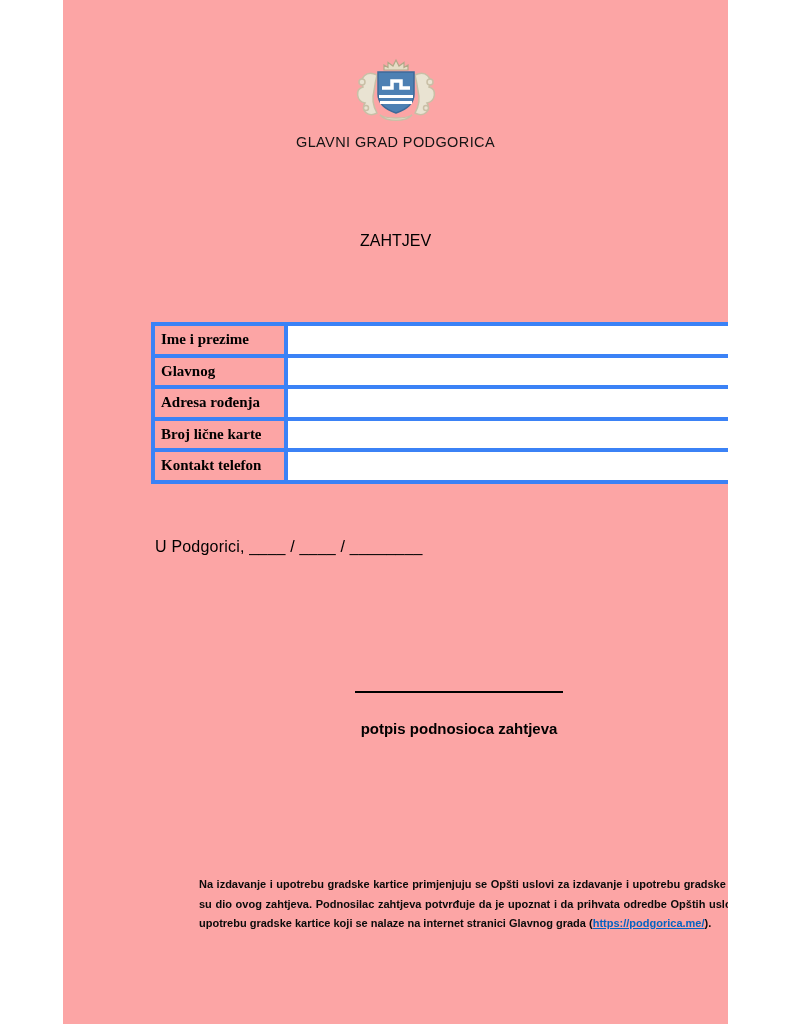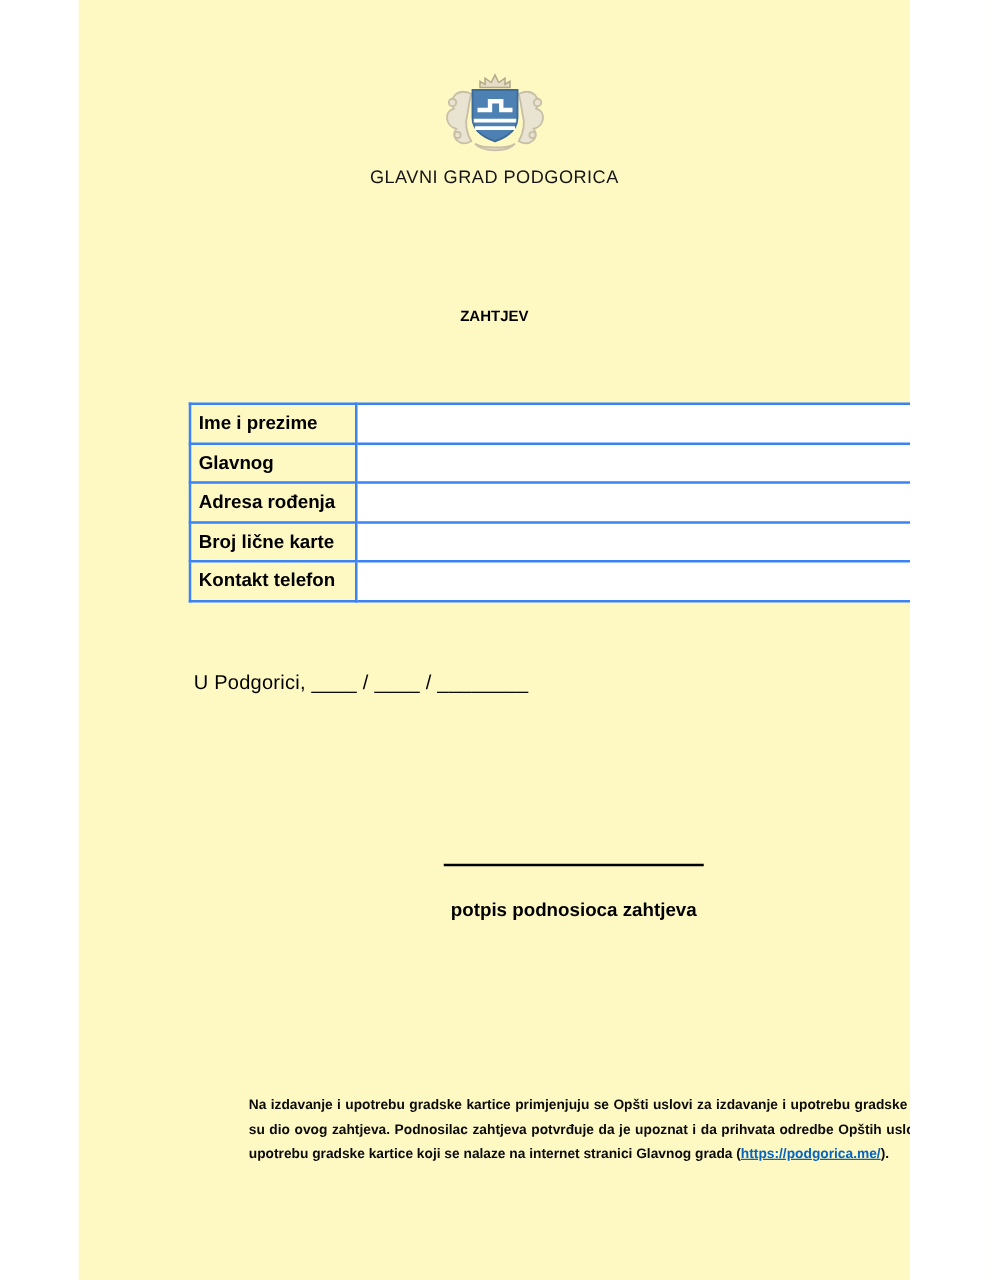--- a/index.html
+++ b/index.html
@@ -2,21 +2,21 @@
 <html><head>
 <meta charset="utf-8">
 <style>
   * { margin:0; padding:0; box-sizing:border-box; }
   html,body { background:#fff; }
   .page {
     position:relative;
     width:665px;
     height:1024px;
     margin:0 auto;
-    background:#fef9c3;
+    background:#fca5a5;
     font-family:"Liberation Sans", sans-serif;
     color:#000;
     overflow:hidden;
   }
   .crest-wrap {
     position:absolute;
     top:58px;
     left:0;
     width:100%;
     display:flex;
@@ -27,49 +27,50 @@
     top:134px;
     left:0;
     width:100%;
     text-align:center;
     font-size:14.5px;
     letter-spacing:0.4px;
     color:#151515;
   }
   .title-1 {
     position:absolute;
-    top:246px;
+    top:232px;
     left:0;
     width:100%;
     text-align:center;
-    font-weight:bold;
-    font-size:12px;
+    font-weight:normal;
+    font-size:16px;
   }
   .title-2 {
     position:absolute;
     top:275px;
     left:0;
     width:100%;
     text-align:center;
     font-weight:bold;
     font-size:16px;
   }
   table.form-table {
     position:absolute;
     top:322px;
     left:88px;
     width:619px;
     border-collapse:collapse;
     table-layout:fixed;
   }
   table.form-table td {
-    border:2px solid #3b82f6;
+    border:4px solid #3b82f6;
     height:31.5px;
     vertical-align:middle;
     padding:2px 6px;
+    font-family:Liberation Serif, serif;
   }
   td.label-cell {
     width:133px;
     font-weight:bold;
     font-size:15px;
     white-space:nowrap;
   }
   td.value-cell { background:#fff; }
   .date-line {
     position:absolute;

